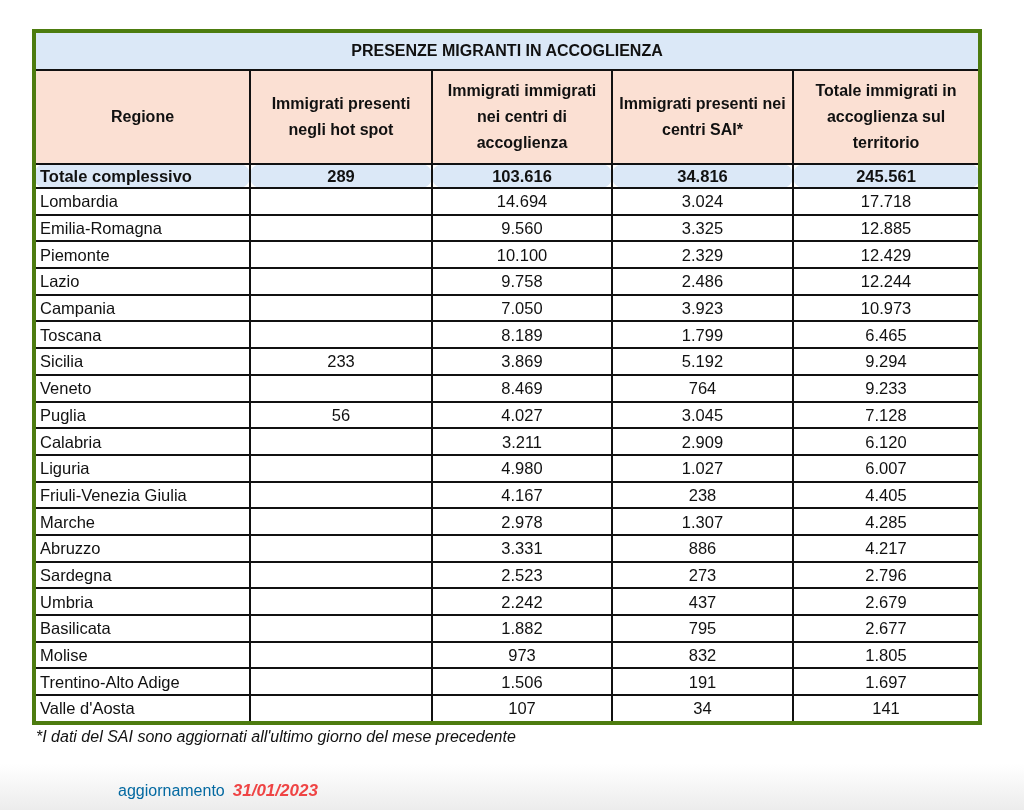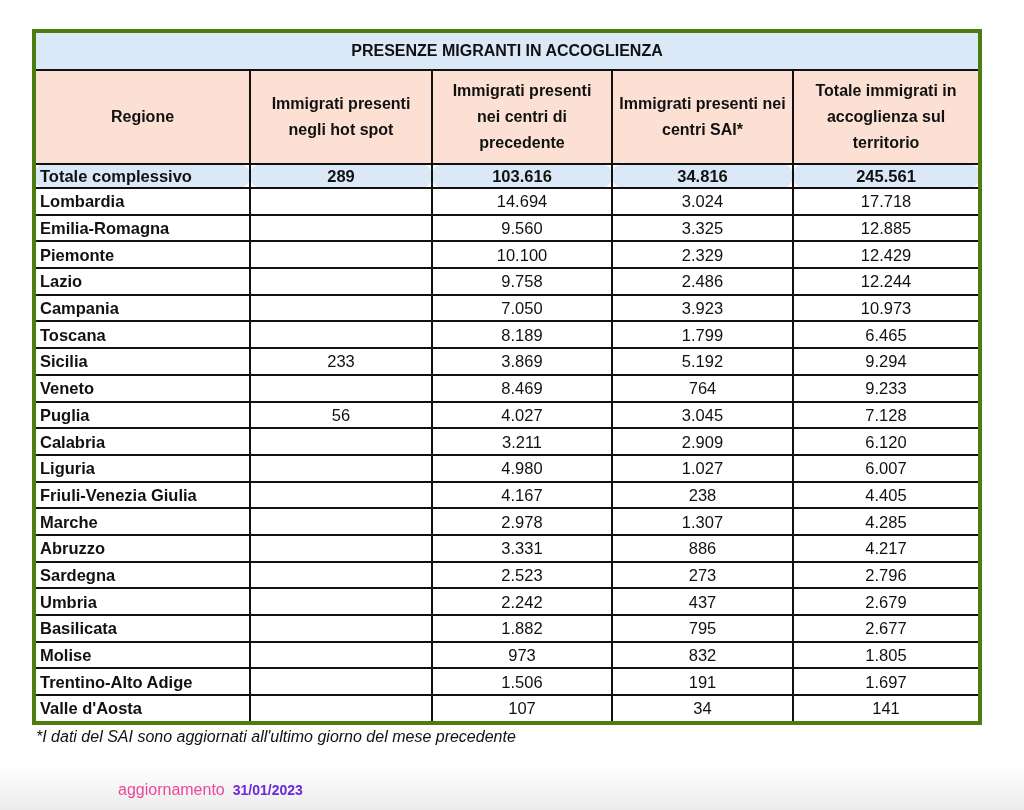--- a/index.html
+++ b/index.html
@@ -20,54 +20,54 @@
     background: #dbe8f7; height: 36px; font-weight: bold; font-size: 16px; text-align: center;
   }
   .head-row th {
     background: #fbe0d3; height: 92px; font-weight: bold; font-size: 16px; line-height: 26px;
     text-align: center; white-space: normal; padding: 0 6px;
   }
   .total-row td {
     background: #dbe8f7; height: 22px; font-weight: bold; font-size: 16.5px; border-radius: 11px;
   }
   .data-row td { height: 24.7px; font-size: 16.5px; }
-  .c-reg { text-align: left; padding-left: 4px !important; font-weight: bold; }
+  .c-reg { text-align: left; padding-left: 4px !important; }
   .c-num { text-align: center; }
   .footnote {
     position: absolute; left: 36px; top: 728px; font-style: italic; font-size: 16px;
   }
   .bottom-bar {
     position: absolute; left: 0; top: 764px; width: 1024px; height: 46px;
     background: linear-gradient(#ffffff, #ececec);
   }
   .update {
     position: absolute; left: 118px; top: 781px; font-size: 16px;
   }
-  .update .label { color: #ec4899; }
-  .update .date { color: #6d28d9; font-weight: bold; font-size: 14px; margin-left: 8px; }
+  .update .label { color: #0369a1; }
+  .update .date { color: #ef4444; font-weight: bold; font-size: 17px; margin-left: 8px; font-style: italic; }
 </style>
 </head>
 <body>
 
 <table class="tbl">
   <colgroup>
     <col style="width:216px">
     <col style="width:182px">
     <col style="width:180px">
     <col style="width:181px">
     <col style="width:187px">
   </colgroup>
   <thead>
     <tr class="title-row">
       <th colspan="5">PRESENZE MIGRANTI IN ACCOGLIENZA</th>
     </tr>
     <tr class="head-row">
       <th>Regione</th>
       <th>Immigrati presenti negli hot spot</th>
-      <th>Immigrati presenti nei centri di precedente</th>
+      <th>Immigrati immigrati nei centri di accoglienza</th>
       <th>Immigrati presenti nei centri SAI*</th>
       <th>Totale immigrati in accoglienza sul territorio</th>
     </tr>
   </thead>
   <tbody id="tbody">
     <tr class="total-row">
       <td class="c-reg">Totale complessivo</td>
       <td class="c-num">289</td>
       <td class="c-num">103.616</td>
       <td class="c-num">34.816</td>

